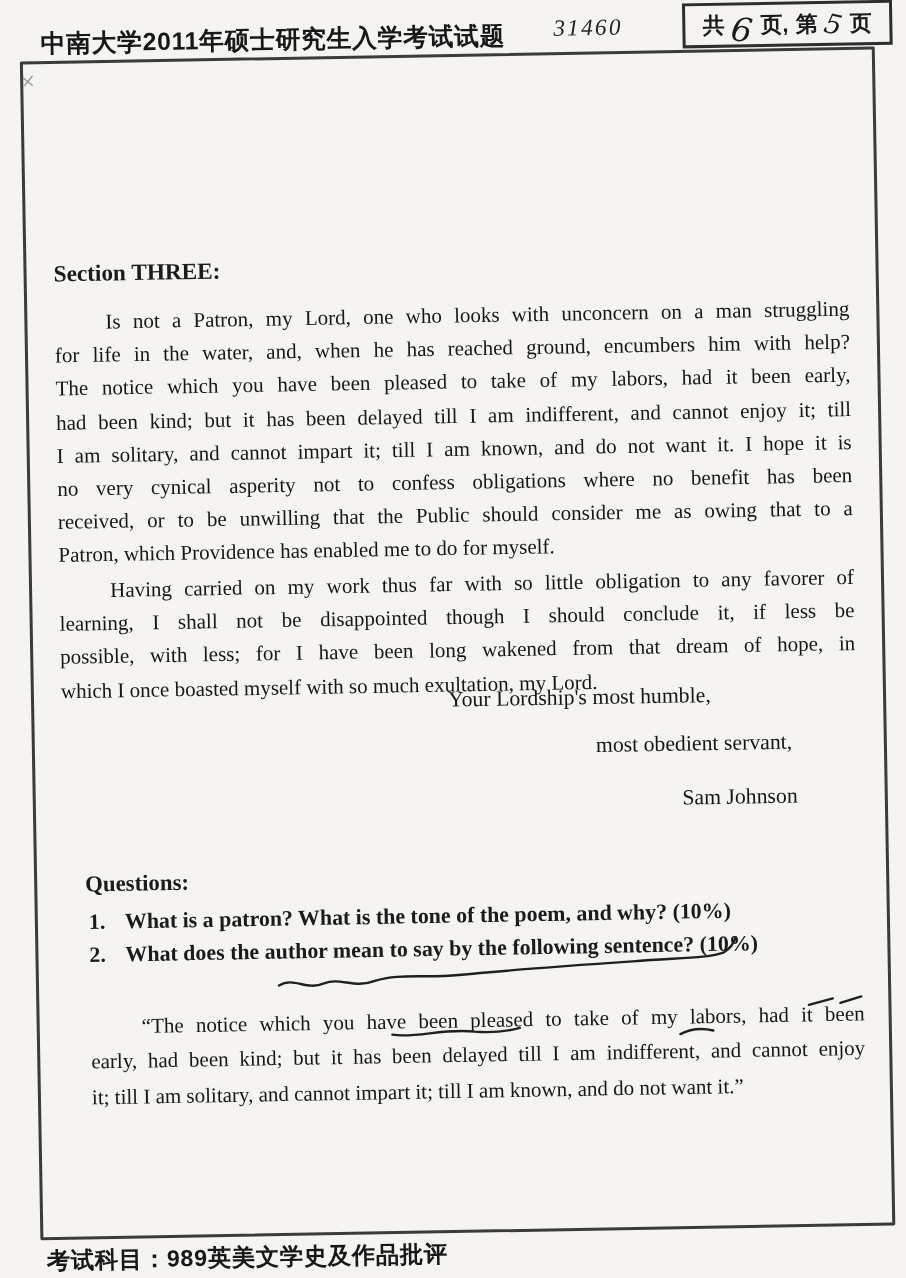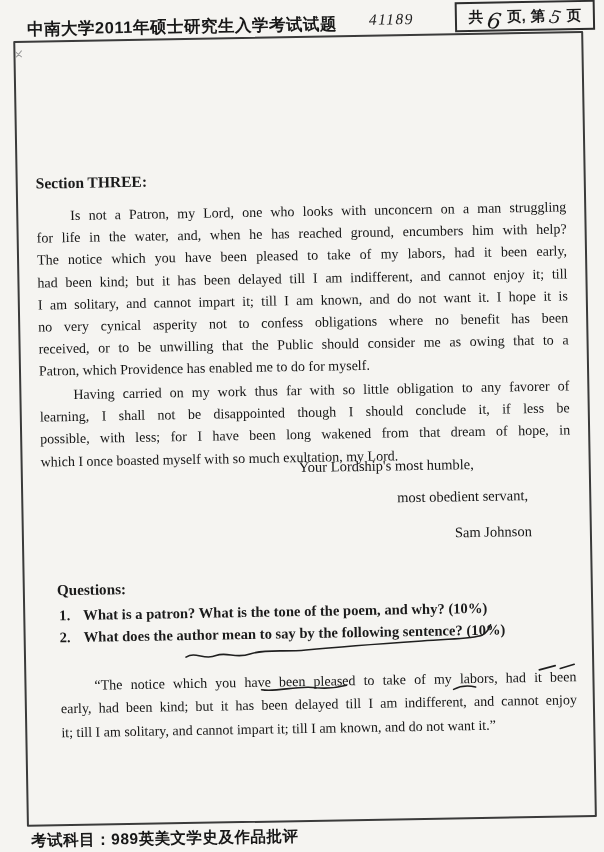--- a/index.html
+++ b/index.html
@@ -51,21 +51,21 @@
     font-family:"Liberation Sans","DejaVu Sans",sans-serif;
     font-weight:700;font-size:15.5px;letter-spacing:.5px;color:#181818;}
   .marks{position:absolute;left:0;top:0;pointer-events:none;}
 </style>
 </head>
 <body>
 
 <div class="sheet">
 
   <div class="exam-title">中南大学2011年硕士研究生入学考试试题</div>
-  <div class="exam-number">41189</div>
+  <div class="exam-number">31460</div>
   <div class="page-box">
     <span>共</span>
     <span class="hand-digit hand-six">6</span>
     <span>页,</span>
     <span>第</span>
     <span class="hand-digit hand-five">5</span>
     <span>页</span>
   </div>
 
   <div class="main-box"></div>

